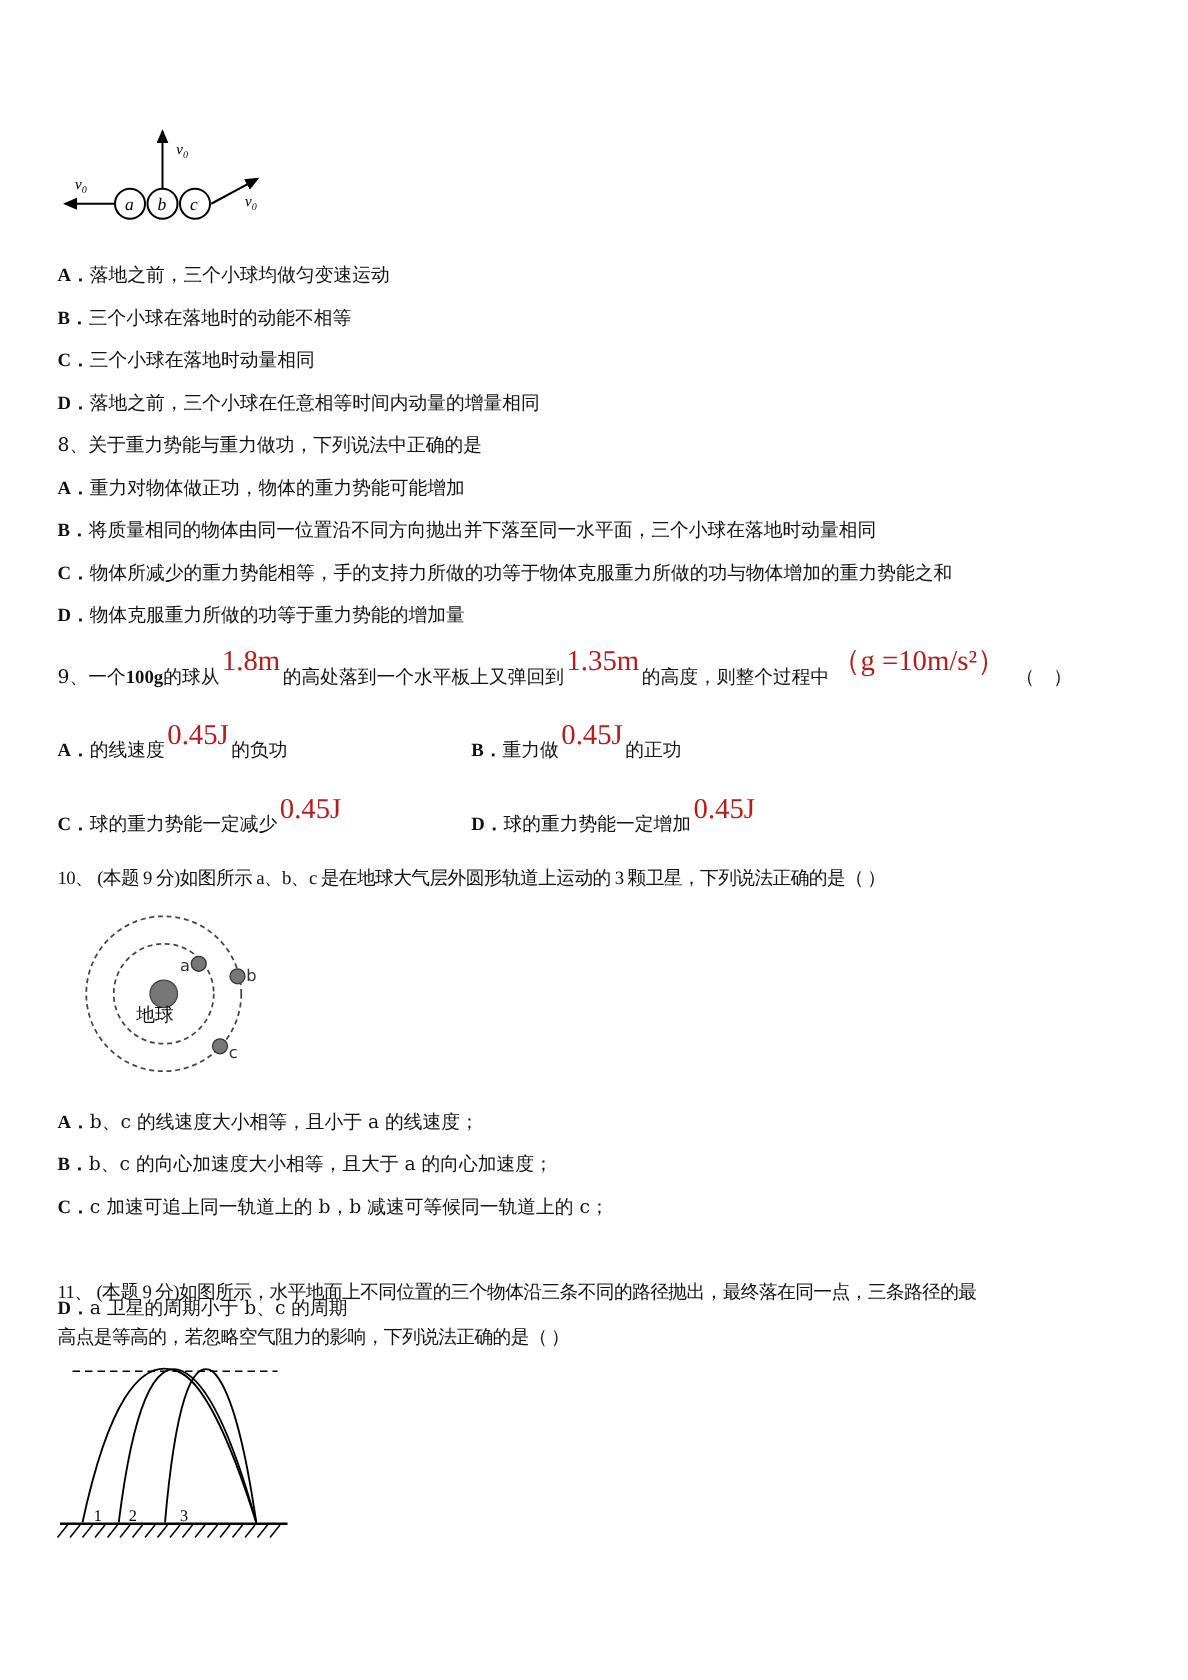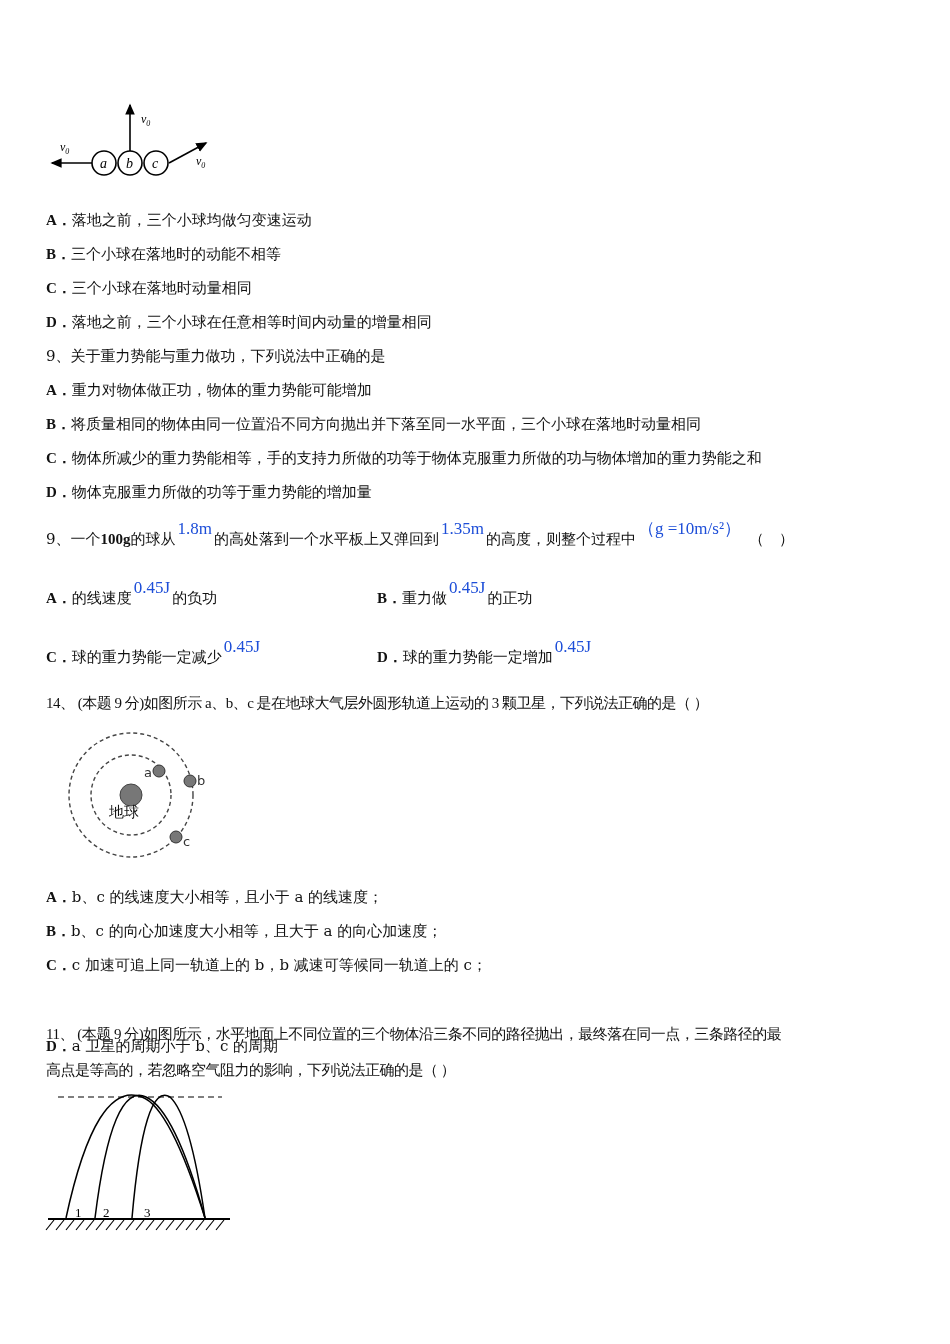--- a/index.html
+++ b/index.html
@@ -1,21 +1,21 @@
 <!DOCTYPE html>
 <html><head>
 <meta charset="utf-8">
 <style>
   html, body { margin: 0; padding: 0; background: #ffffff; }
   body { width: 950px; height: 1344px; position: relative; overflow: hidden;
          font-family: "DejaVu Serif", "Liberation Serif", serif; color: #111; }
   .line { position: absolute; left: 46px; font-size: 15px; line-height: 20px; white-space: nowrap; }
   .opt-letter { font-weight: bold; font-family: "Liberation Serif", serif; }
   .b { font-weight: bold; font-family: "Liberation Serif", serif; margin-top: 22px; }
-  .math { font-family: "Liberation Serif", serif; color: #1d4ed8; font-size: 17px; position: relative; top: -10px; padding: 0 2px; margin-top: 31px; }
+  .math { font-family: "Liberation Serif", serif; color: #b91c1c; font-size: 23px; position: relative; top: -10px; padding: 0 2px; margin-top: 31px; }
   .narrow { font-family: "Liberation Serif", serif; letter-spacing: -0.5px; }
   svg { position: absolute; }
 </style>
 </head>
 <body>
 
 <svg style="left:40px;top:95px" width="200" height="90" viewBox="0 0 200 90">
   <defs>
     <marker id="ah" markerWidth="8" markerHeight="8" refX="6" refY="3" orient="auto">
       <path d="M0,0 L7,3 L0,6 Z" fill="#000"></path>
@@ -33,35 +33,35 @@
   <text x="20" y="56" font-family="Liberation Serif, serif" font-style="italic" font-size="12">v<tspan font-size="8" dy="3">0</tspan></text>
   <text x="101" y="28" font-family="Liberation Serif, serif" font-style="italic" font-size="12">v<tspan font-size="8" dy="3">0</tspan></text>
   <text x="156" y="70" font-family="Liberation Serif, serif" font-style="italic" font-size="12">v<tspan font-size="8" dy="3">0</tspan></text>
 </svg>
 
 <div class="line" style="top:210px"><span class="opt-letter">A．</span><span>落地之前，三个小球均做匀变速运动</span></div>
 <div class="line" style="top:244px"><span class="opt-letter">B．</span><span>三个小球在落地时的动能不相等</span></div>
 <div class="line" style="top:278px"><span class="opt-letter">C．</span><span>三个小球在落地时动量相同</span></div>
 <div class="line" style="top:312px"><span class="opt-letter">D．</span><span>落地之前，三个小球在任意相等时间内动量的增量相同</span></div>
 
-<div class="line" style="top:346px">9、关于重力势能与重力做功，下列说法中正确的是</div>
+<div class="line" style="top:346px">8、关于重力势能与重力做功，下列说法中正确的是</div>
 <div class="line" style="top:380px"><span class="opt-letter">A．</span><span>重力对物体做正功，物体的重力势能可能增加</span></div>
 <div class="line" style="top:414px"><span class="opt-letter">B．</span><span>将质量相同的物体由同一位置沿不同方向抛出并下落至同一水平面，三个小球在落地时动量相同</span></div>
 <div class="line" style="top:448px"><span class="opt-letter">C．</span><span>物体所减少的重力势能相等，手的支持力所做的功等于物体克服重力所做的功与物体增加的重力势能之和</span></div>
 <div class="line" style="top:482px"><span class="opt-letter">D．</span><span>物体克服重力所做的功等于重力势能的增加量</span></div>
 
 <div class="line" style="top:529px">
   <span>9、一个</span><span class="b">100g</span><span>的球从</span><span class="math">1.8m</span><span>的高处落到一个水平板上又弹回到</span><span class="math">1.35m</span><span>的高度，则整个过程中</span><span class="math">（g =10m/s²）</span><span style="margin-left:6px">（　）</span>
 </div>
 <div class="line" style="top:588px"><span class="opt-letter">A．</span><span>的线速度</span><span class="math">0.45J</span><span>的负功</span></div>
 <div class="line" style="top:588px; left:377px"><span class="opt-letter">B．</span><span>重力做</span><span class="math">0.45J</span><span>的正功</span></div>
 <div class="line" style="top:647px"><span class="opt-letter">C．</span><span>球的重力势能一定减少</span><span class="math">0.45J</span><span></span></div>
 <div class="line" style="top:647px; left:377px"><span class="opt-letter">D．</span><span>球的重力势能一定增加</span><span class="math">0.45J</span><span></span></div>
 
-<div class="line narrow" style="top:693px">14、 (本题 9 分)如图所示 a、b、c 是在地球大气层外圆形轨道上运动的 3 颗卫星，下列说法正确的是（ ）</div>
+<div class="line narrow" style="top:693px">10、 (本题 9 分)如图所示 a、b、c 是在地球大气层外圆形轨道上运动的 3 颗卫星，下列说法正确的是（ ）</div>
 
 <svg style="left:55px;top:725px" width="170" height="140" viewBox="0 0 170 140">
   <circle cx="76" cy="70" r="62" fill="none" stroke="#444" stroke-width="1.4" stroke-dasharray="4,3"></circle>
   <circle cx="76" cy="70" r="40" fill="none" stroke="#444" stroke-width="1.4" stroke-dasharray="4,3"></circle>
   <circle cx="76" cy="70" r="11" fill="#777" stroke="#444" stroke-width="1"></circle>
   <text x="54" y="92" font-family="DejaVu Sans, sans-serif" font-size="15" fill="#111">地球</text>
   <circle cx="104" cy="46" r="6" fill="#777" stroke="#333" stroke-width="1"></circle>
   <text x="89" y="52" font-family="DejaVu Sans, sans-serif" font-size="13" fill="#333">a</text>
   <circle cx="135" cy="56" r="6" fill="#777" stroke="#333" stroke-width="1"></circle>
   <text x="142" y="60" font-family="DejaVu Sans, sans-serif" font-size="13" fill="#333">b</text>

